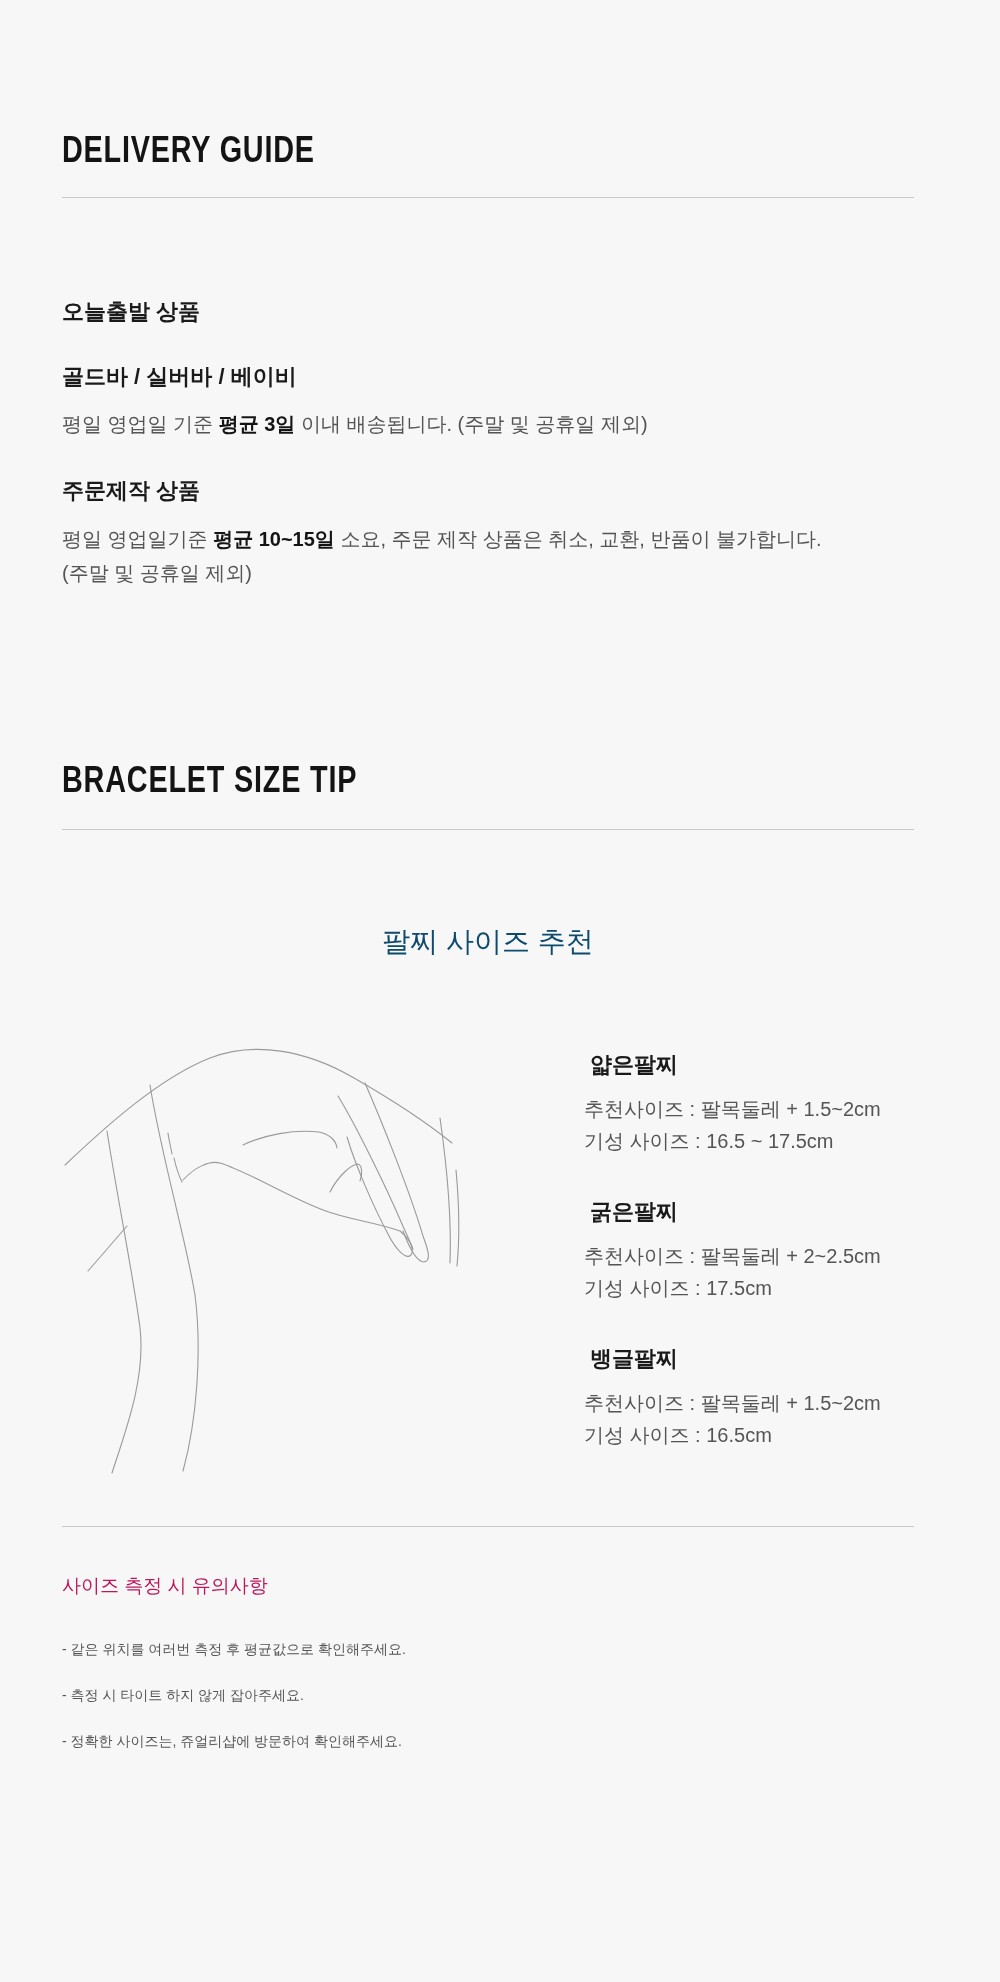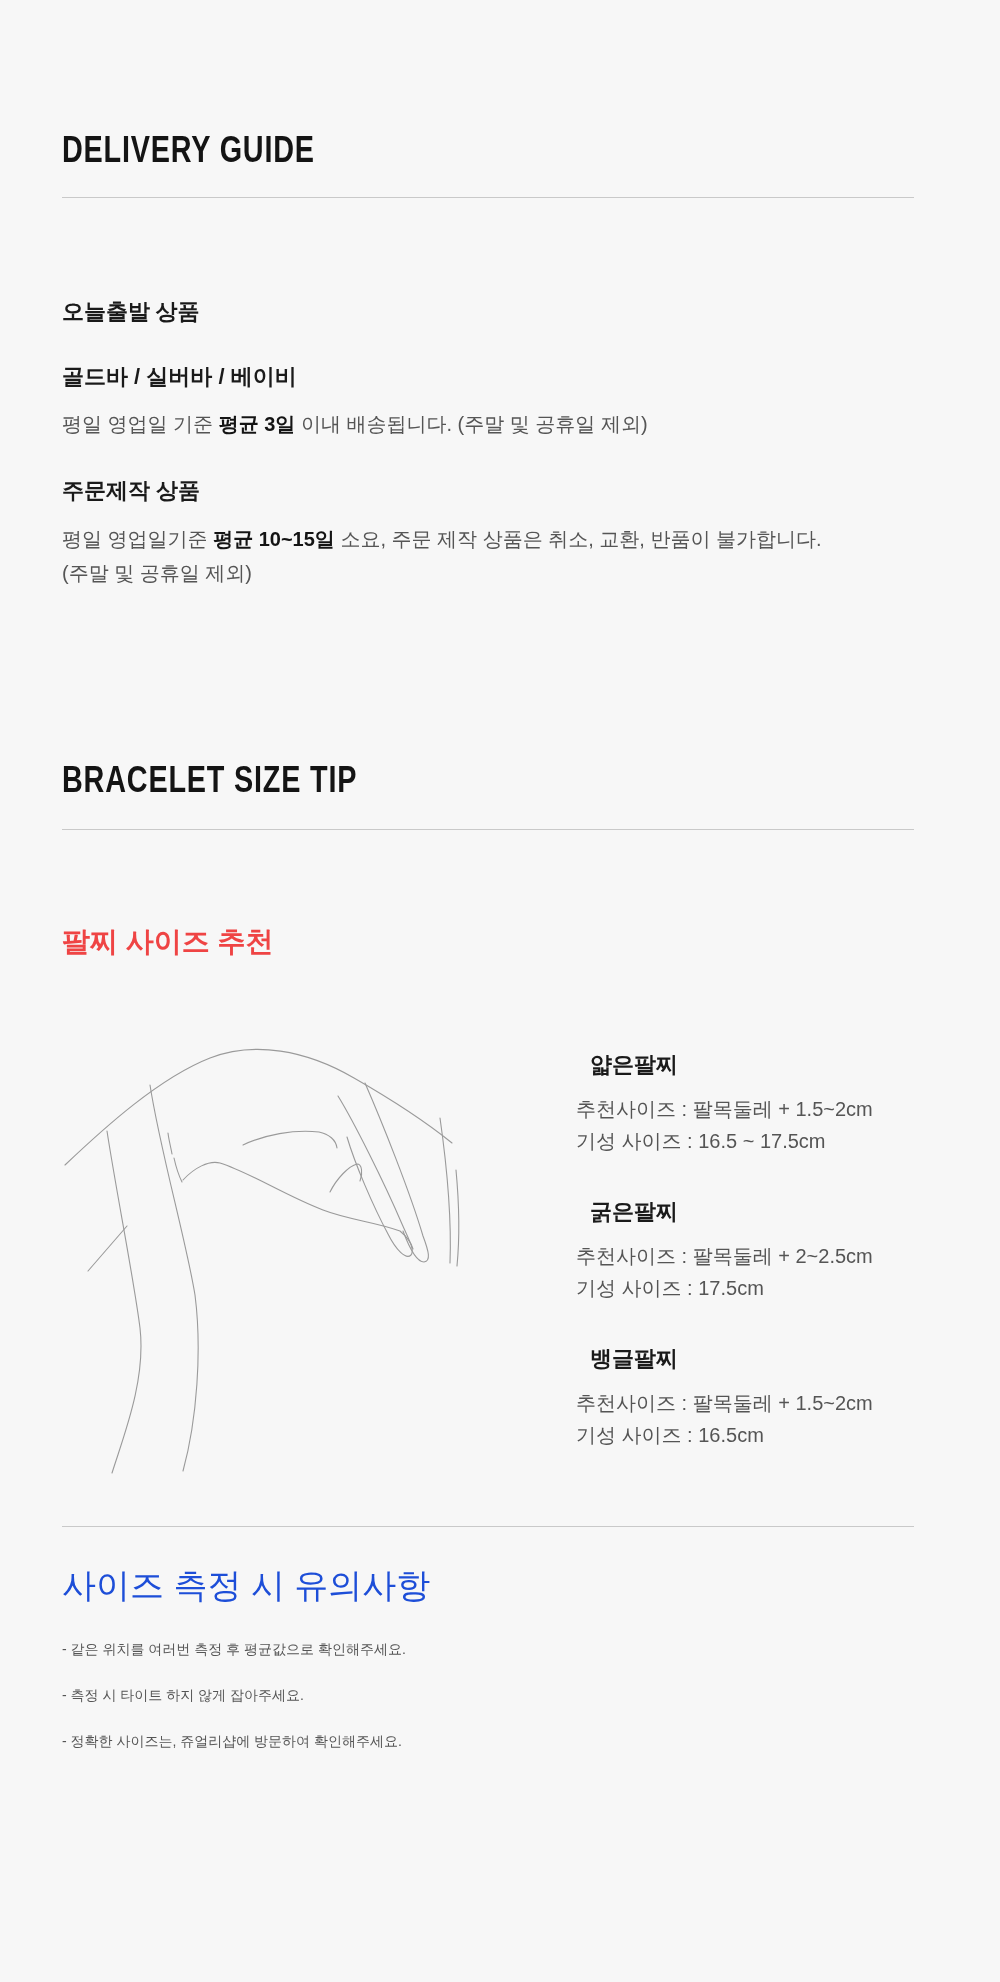--- a/index.html
+++ b/index.html
@@ -4,36 +4,36 @@
 <style>
   html,body{margin:0;padding:0;background:#f7f7f7;}
   body{font-family:"Liberation Sans","DejaVu Sans",sans-serif;}
   .page{width:976px;min-height:1982px;background:#f7f7f7;box-sizing:border-box;
         padding:128px 62px 128px 62px;overflow:hidden;}
   .en-title{margin:0;font-size:36px;font-weight:600;color:#141414;letter-spacing:1px;
             line-height:1.2;white-space:nowrap;}
   .en-title span{display:inline-block;transform:scaleX(0.8);transform-origin:left center;}
   hr.rule{border:none;border-top:1px solid #c9c9c9;margin:26px 0 0 0;height:0;}
   .sub-head{margin:0;font-size:22px;font-weight:700;color:#1a1a1a;line-height:1.3;}
-  .mt100{margin-top:100px;font-family:Liberation Serif, serif;} .mt36{margin-top:36px;}
+  .mt100{margin-top:100px;} .mt36{margin-top:36px;}
   p.body{margin:16px 0 0 0;font-size:20px;color:#555;line-height:34px;}
   p.body b{color:#141414;font-weight:700;}
   .bst{margin-top:168px;}
   hr.rule2{margin-top:28px;}
-  .subtitle{margin:94px 0 0 0;font-size:28px;font-weight:700;
-            color:#ef4444;line-height:36px;}
+  .subtitle{margin:94px 0 0 0;text-align:center;font-size:28px;font-weight:400;
+            color:#0c4a6e;line-height:36px;}
   .size-row{margin-top:70px;display:flex;align-items:flex-start;}
   .figure{width:410px;height:460px;margin-left:-8px;flex:none;}
   .figure svg{display:block;}
   .size-col{margin-left:112px;padding-top:6px;}
   .size-item h4{margin:14px;font-size:22px;font-weight:700;color:#1a1a1a;line-height:29px;}
-  .size-item p{margin:14px 0 0 0;font-size:20px;color:#555;line-height:32px;}
+  .size-item p{margin:14px 0 0 8px;font-size:20px;color:#555;line-height:32px;}
   .size-item + .size-item{margin-top:40px;}
   hr.rule3{margin-top:36px;}
-  .notice-h{margin:42px 0 0 0;font-size:34px;font-weight:500;color:#1d4ed8;line-height:33px;}
+  .notice-h{margin:42px 0 0 0;font-size:19px;font-weight:500;color:#be185d;line-height:33px;}
   ul.notice{margin:32px 0 0 0;padding:0;list-style:none;}
   ul.notice li{font-size:14px;color:#555;line-height:30px;}
   ul.notice li + li{margin-top:16px;}
 </style>
 </head>
 <body>
 
 <div class="page">
 
   <h1 class="en-title">

